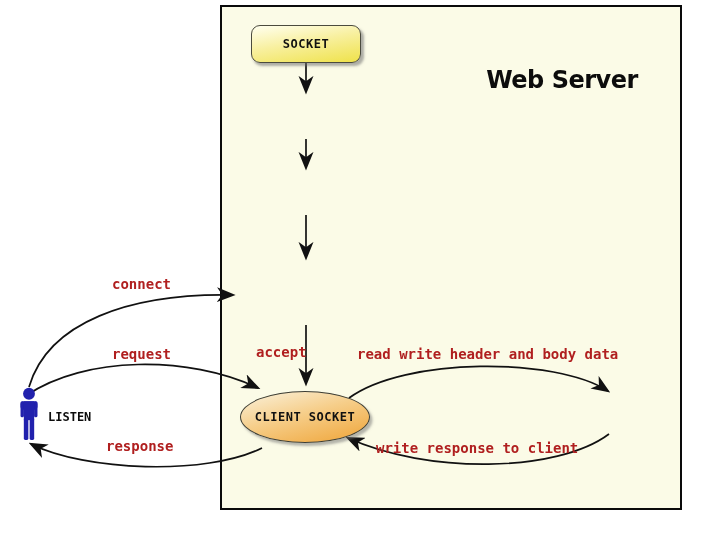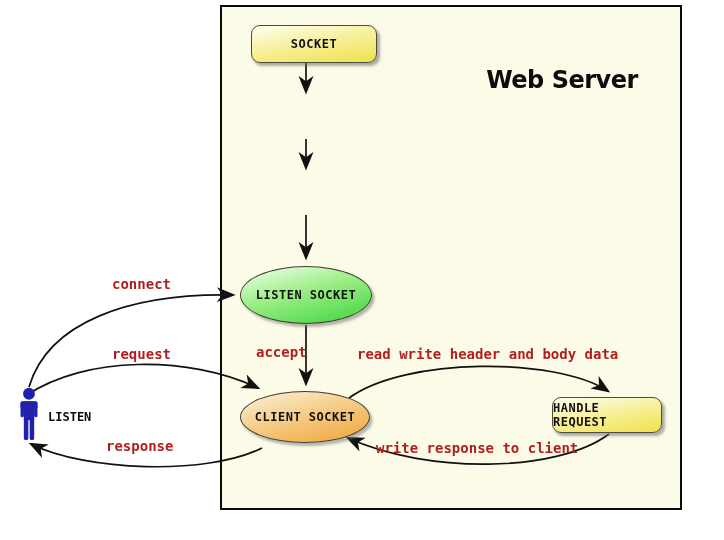--- a/index.html
+++ b/index.html
@@ -21,21 +21,21 @@
     position:absolute;
     left:482px;top:66px;width:160px;
     text-align:center;
     font-family:"DejaVu Sans","Liberation Sans",sans-serif;
     font-weight:bold;font-size:24px;color:#0c0c0c;
     letter-spacing:-0.5px;
   }
   .arrows{position:absolute;left:0;top:0;z-index:2;}
   .pnode{
     position:absolute;
-    width:126px;height:38px;
+    width:110px;height:38px;
     box-sizing:border-box;
     border:1.5px solid #4b4b3e;
     border-radius:9px;
     background:linear-gradient(170deg,#fffff0 0%,#f8f0a0 45%,#efe24a 100%);
     box-shadow:2.5px 3px 2.5px rgba(110,110,110,0.55);
     display:flex;align-items:center;justify-content:center;
     font-weight:bold;font-size:12px;color:#111;
     letter-spacing:0.5px;
     z-index:3;
   }
@@ -88,23 +88,21 @@
       <path d="M306,325 L306,384" marker-end="url(#arw)"></path>
       <path d="M29,387 C48,322 130,293 233,295" marker-end="url(#arw)"></path>
       <path d="M27,395 C85,356 188,355 258,388" marker-end="url(#arw)"></path>
       <path d="M262,448 C205,476 85,471 31,444" marker-end="url(#arw)"></path>
       <path d="M349,398 C405,357 556,357 608,391" marker-end="url(#arw)"></path>
       <path d="M609,434 C557,473 427,474 348,438" marker-end="url(#arw)"></path>
     </g>
   </svg>
 
   <div class="pnode" style="left:251px;top:25px">SOCKET</div>
-  <div class="pnode" style="left:552px;top:397px;width:110px;height:36px">HANDLE REQUEST</div>
 
-  <div class="enode green" style="left:240px;top:266px;width:132px;height:58px">LISTEN SOCKET</div>
   <div class="enode orange" style="left:240px;top:391px;width:130px;height:52px">CLIENT SOCKET</div>
 
   <svg class="person" width="32" height="57" viewBox="0 0 34 58">
     <g fill="#2121ad">
       <circle cx="17" cy="7" r="6.3"></circle>
       <rect x="8" y="15" width="18" height="9" rx="3.5"></rect>
       <rect x="8" y="15" width="3.6" height="17" rx="1.6"></rect>
       <rect x="22.4" y="15" width="3.6" height="17" rx="1.6"></rect>
       <rect x="11.5" y="15" width="11" height="20"></rect>
       <rect x="11.5" y="33" width="4.8" height="23" rx="1.5"></rect>

